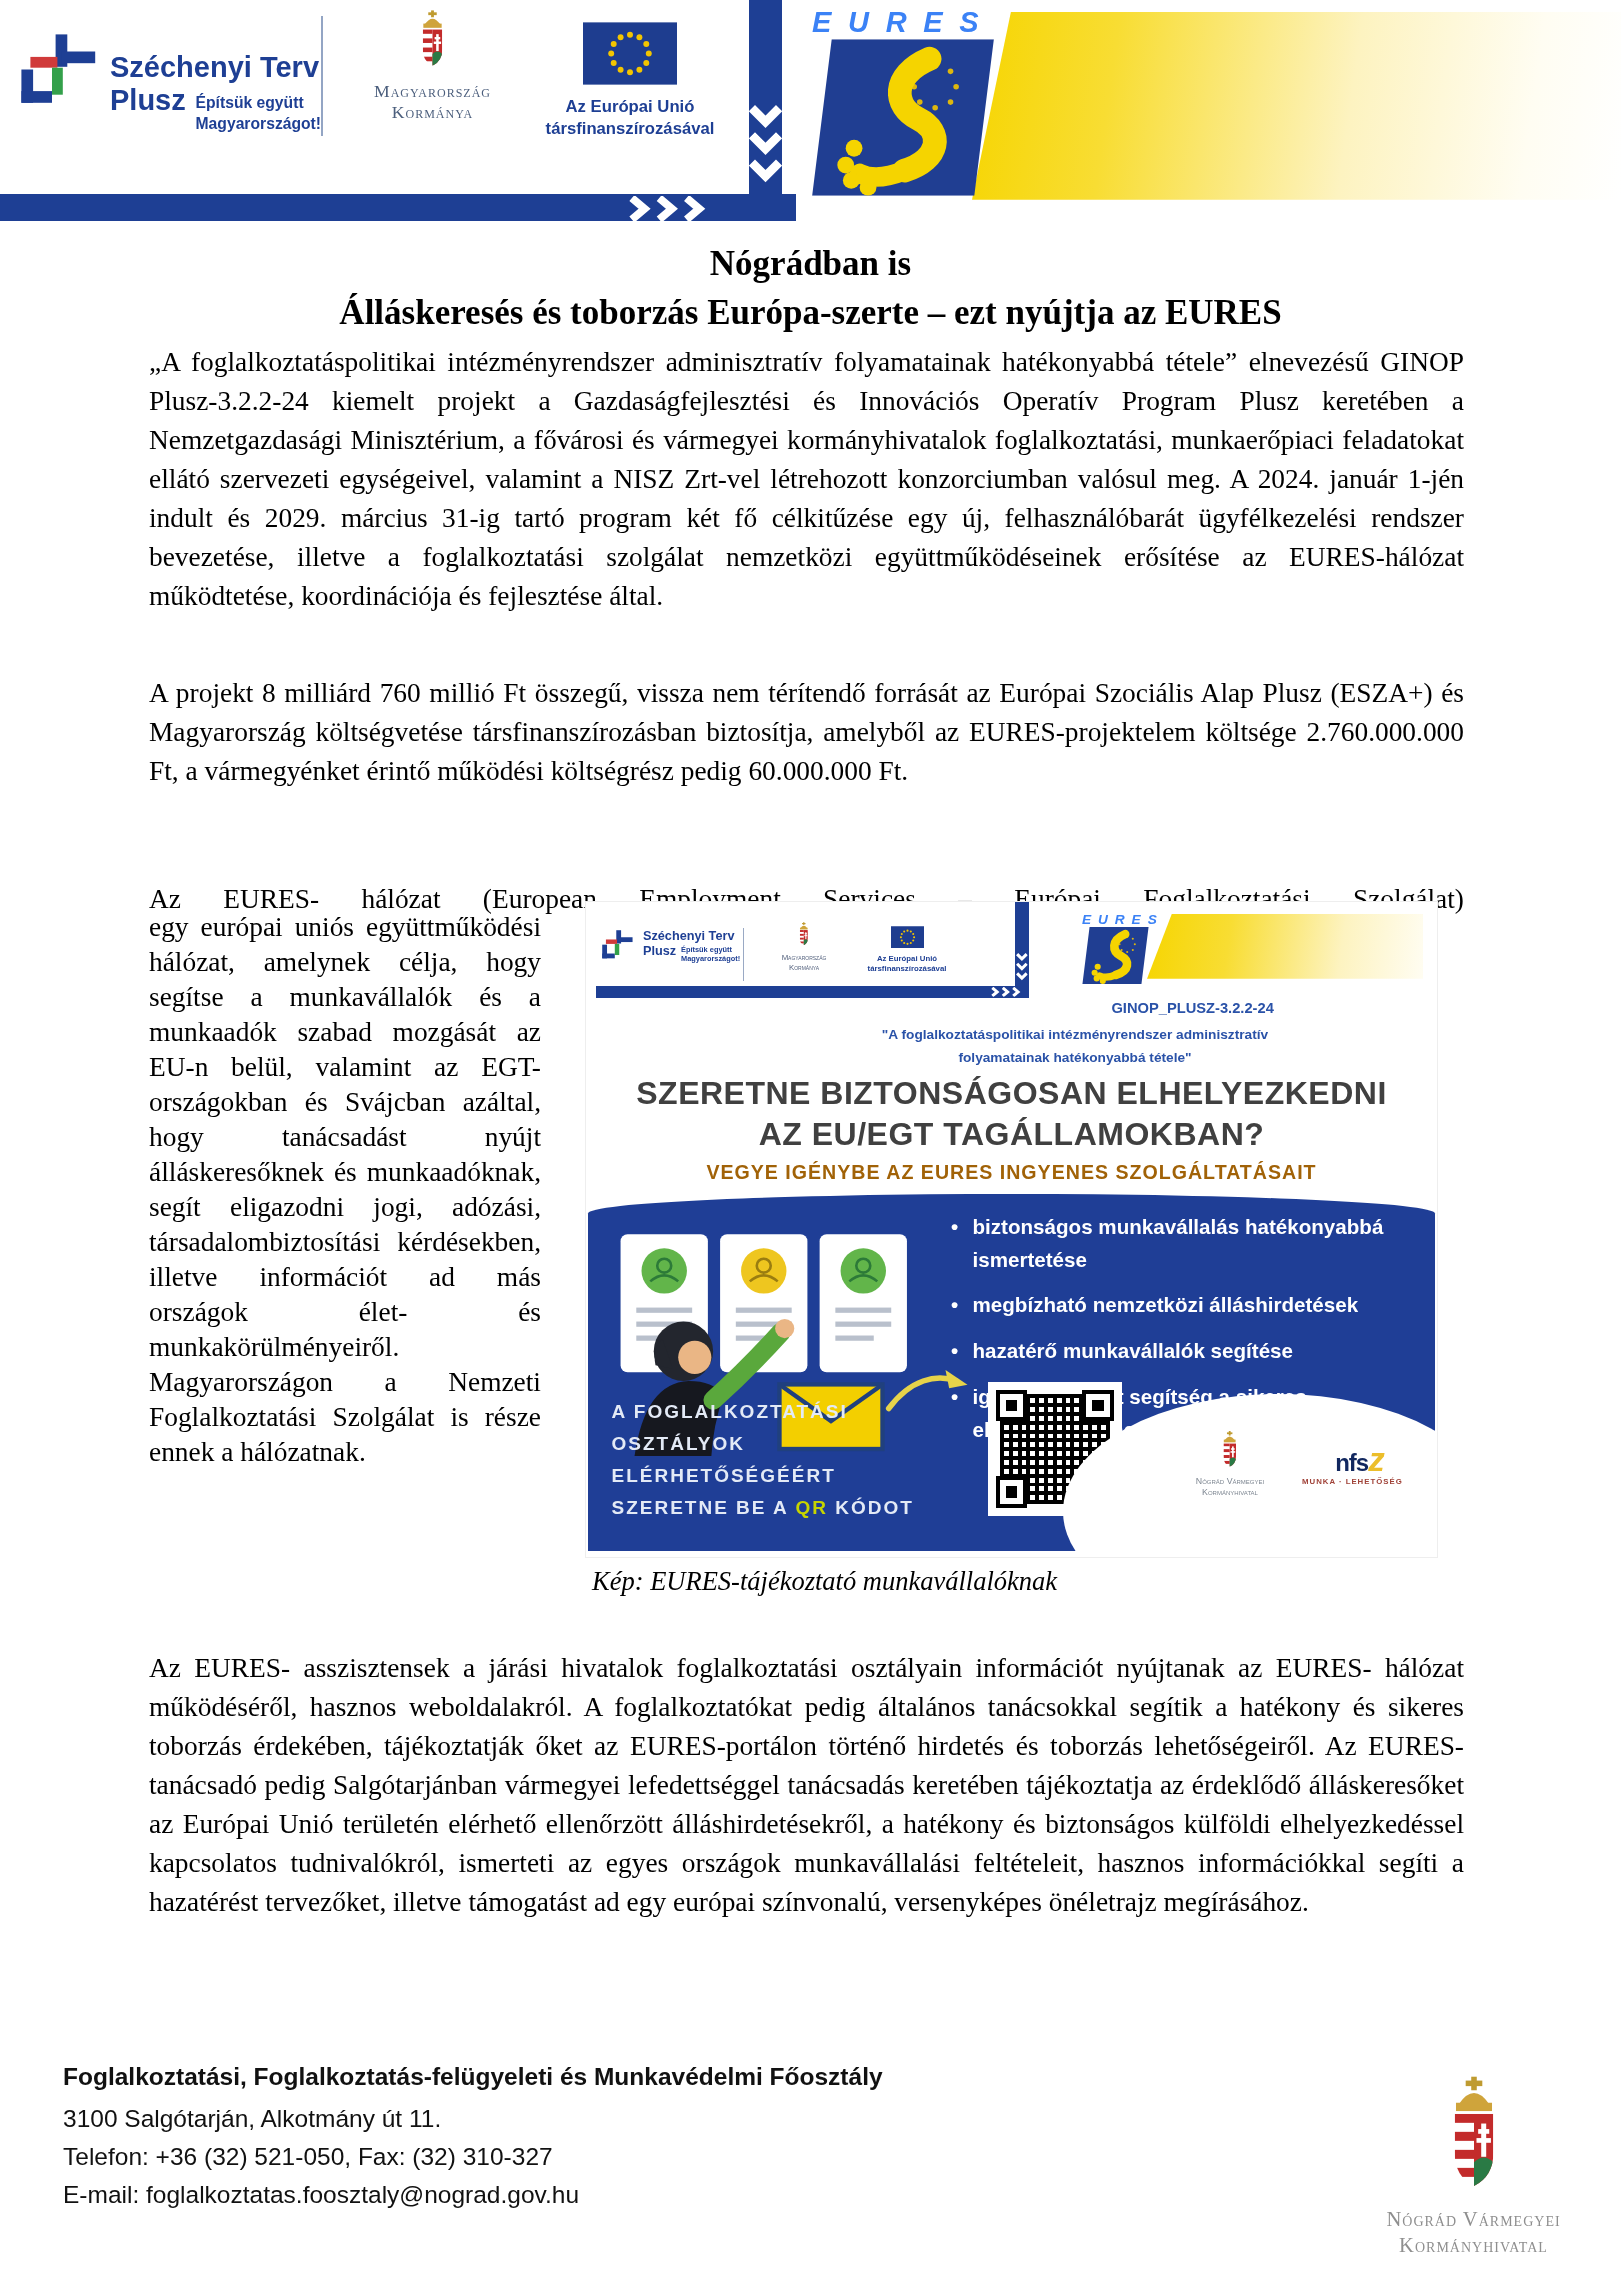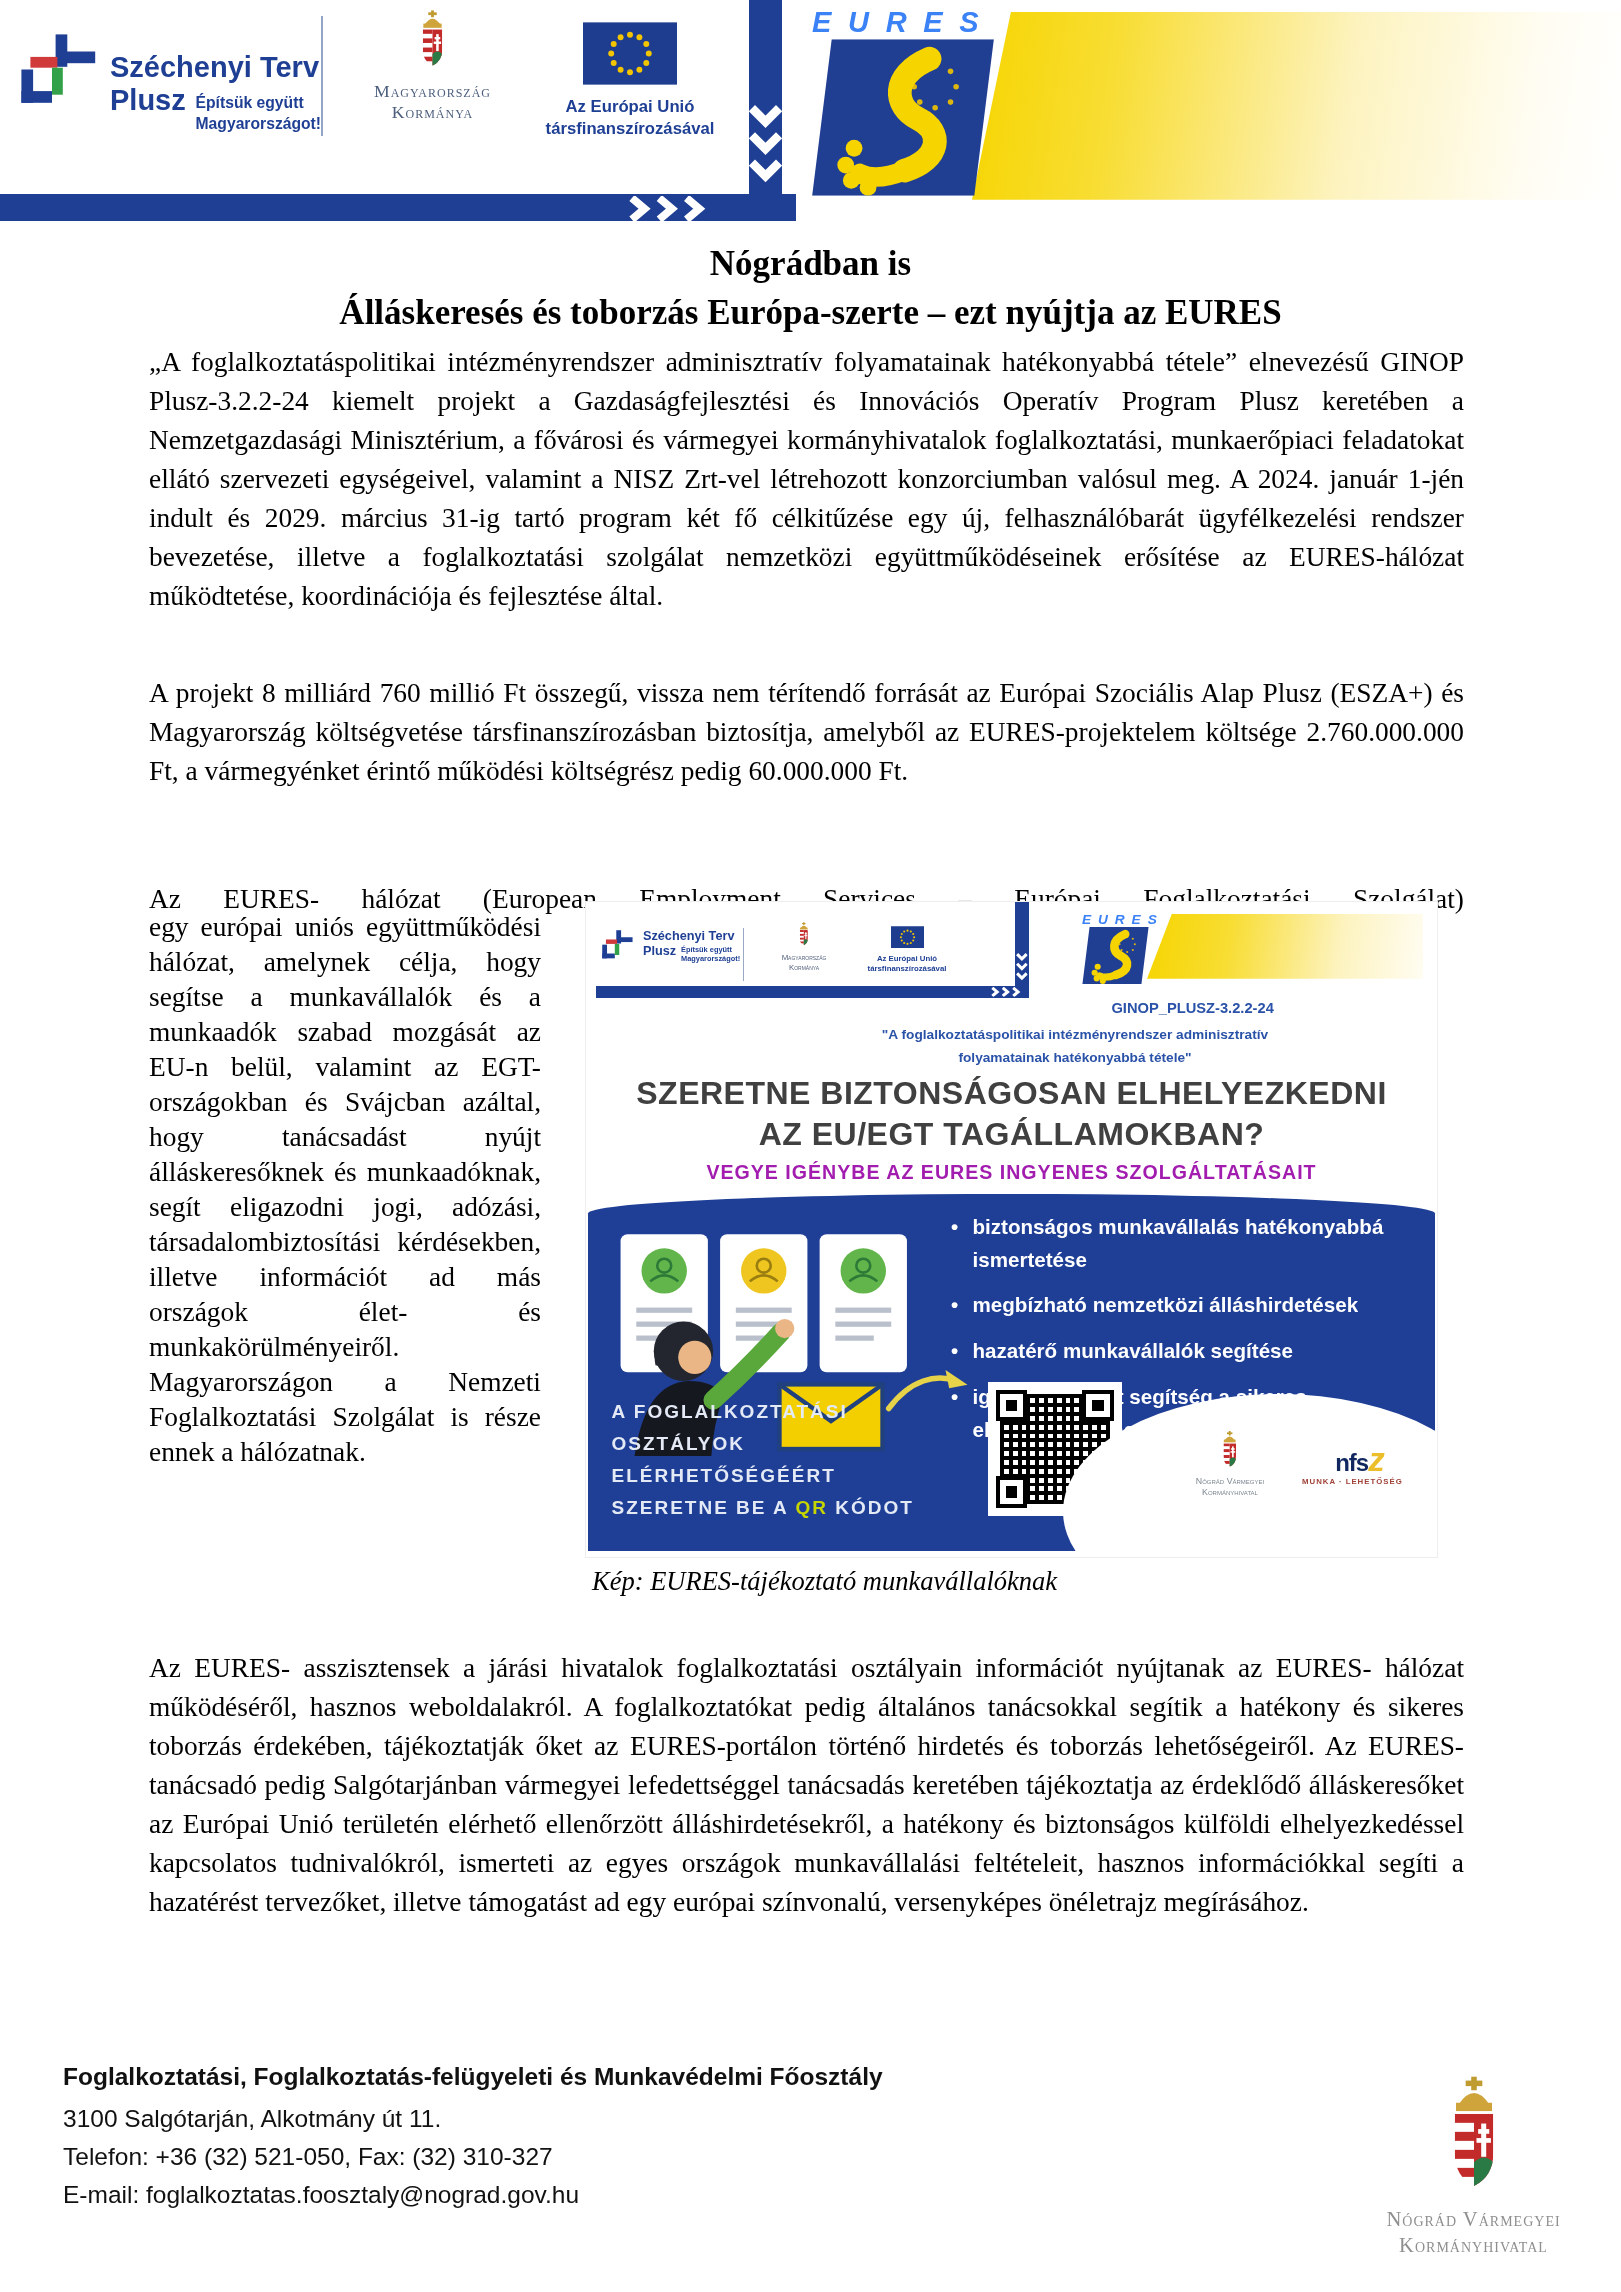--- a/index.html
+++ b/index.html
@@ -67,21 +67,21 @@
          background:linear-gradient(98deg,#f6d500 0%,#f8dd33 30%,#fdf3c0 70%,#fffdf2 100%);
          clip-path:polygon(9% 0,100% 0,100% 100%,0 100%);}
   .p-code{position:absolute;left:372px;right:9.8px;top:98px;text-align:center;
           font-size:14.7px;font-weight:bold;color:#2a52a8;}
   .p-quote{position:absolute;left:127px;right:0;top:122px;text-align:center;
            font-size:13.7px;line-height:22.5px;font-weight:bold;color:#2a52a8;}
   .p-h{position:absolute;left:0;right:0;text-align:center;font-weight:bold;
        color:#404040;font-size:32px;letter-spacing:0.5px;}
   .p-h1{top:173px;} .p-h2{top:214px;}
   .p-sub{position:absolute;left:0;right:0;top:259px;text-align:center;font-weight:bold;
-         color:#a21caf;font-size:19.6px;letter-spacing:1px;}
+         color:#a16207;font-size:19.6px;letter-spacing:1px;}
   .p-box{position:absolute;left:2px;right:2px;top:292px;bottom:5.9px;background:#1f3e96;
          border-radius:100% 100% 0 0 / 39px 39px 0 0;overflow:hidden;}
   .p-illu{position:absolute;left:15.7px;top:35px;width:323px;height:227px;}
   .p-bullets{position:absolute;left:359px;top:15.7px;right:23.5px;margin:0;padding:0;list-style:none;}
   .p-bullets li{position:relative;padding-left:25.5px;margin-bottom:12.7px;color:#fff;
                 font-weight:bold;font-size:20.6px;line-height:33px;}
   .p-bullets li::before{content:"•";position:absolute;left:3.9px;}
   .p-qrtext{position:absolute;left:23.5px;bottom:27.4px;color:#e3eaf6;font-weight:bold;
             font-size:19px;line-height:32px;letter-spacing:2px;}
   .qr-word{color:#c6d400;}

